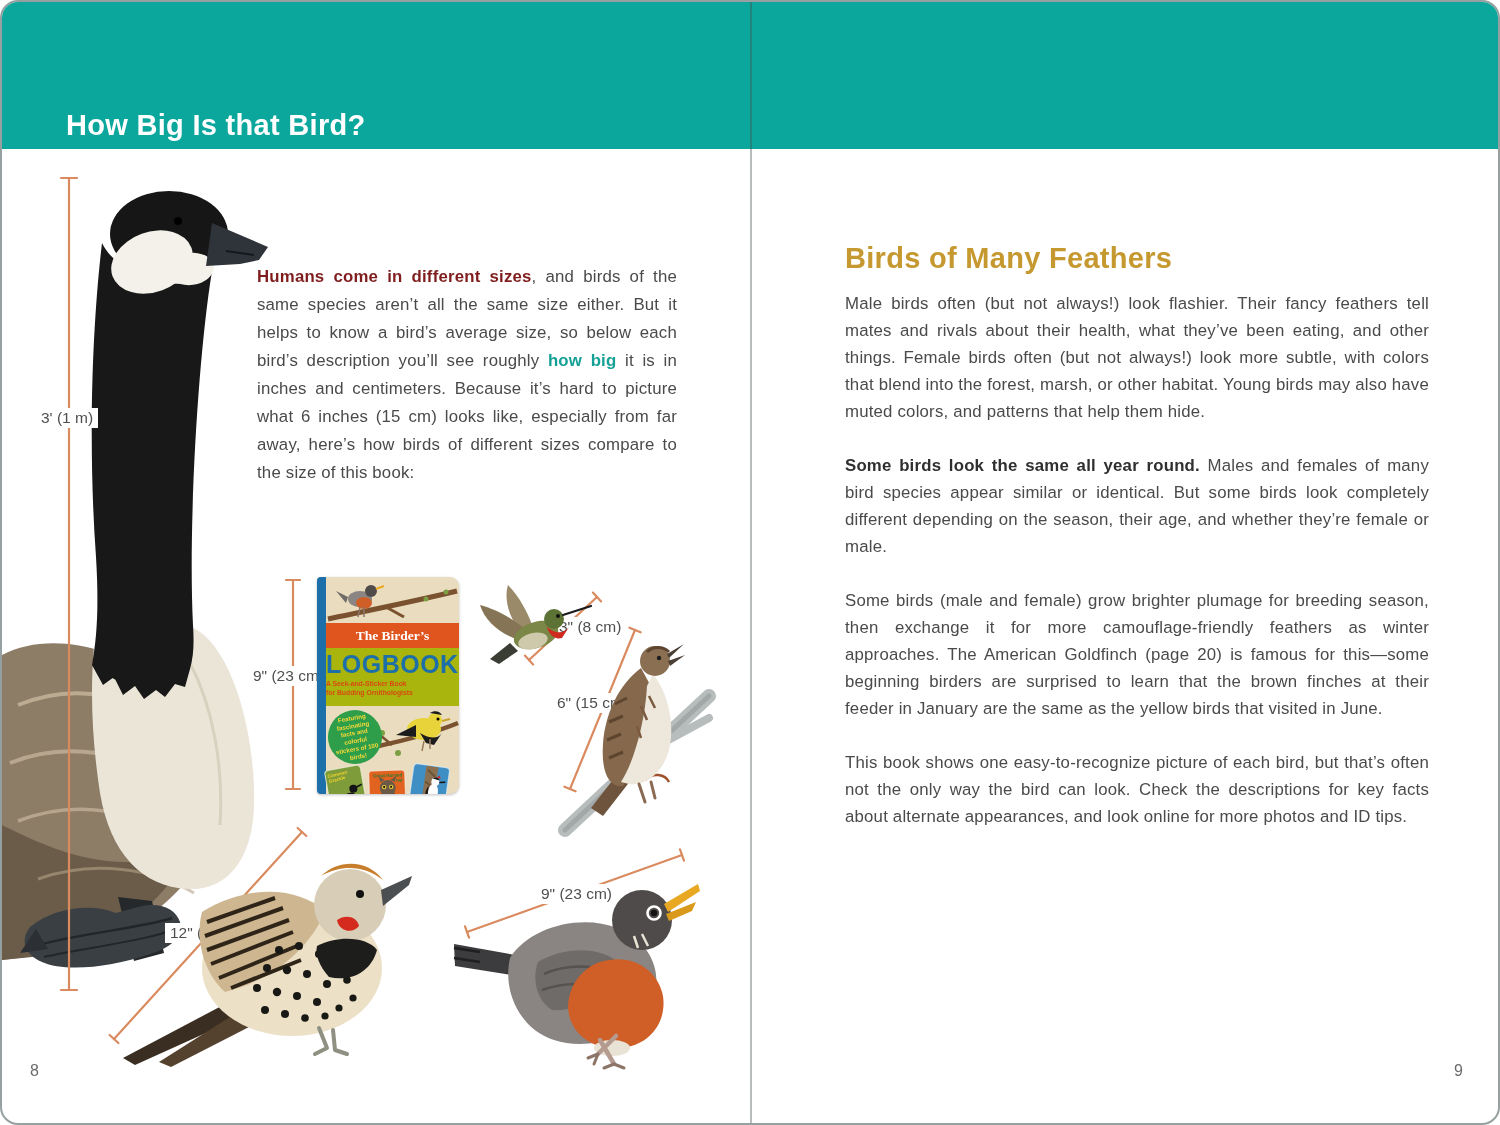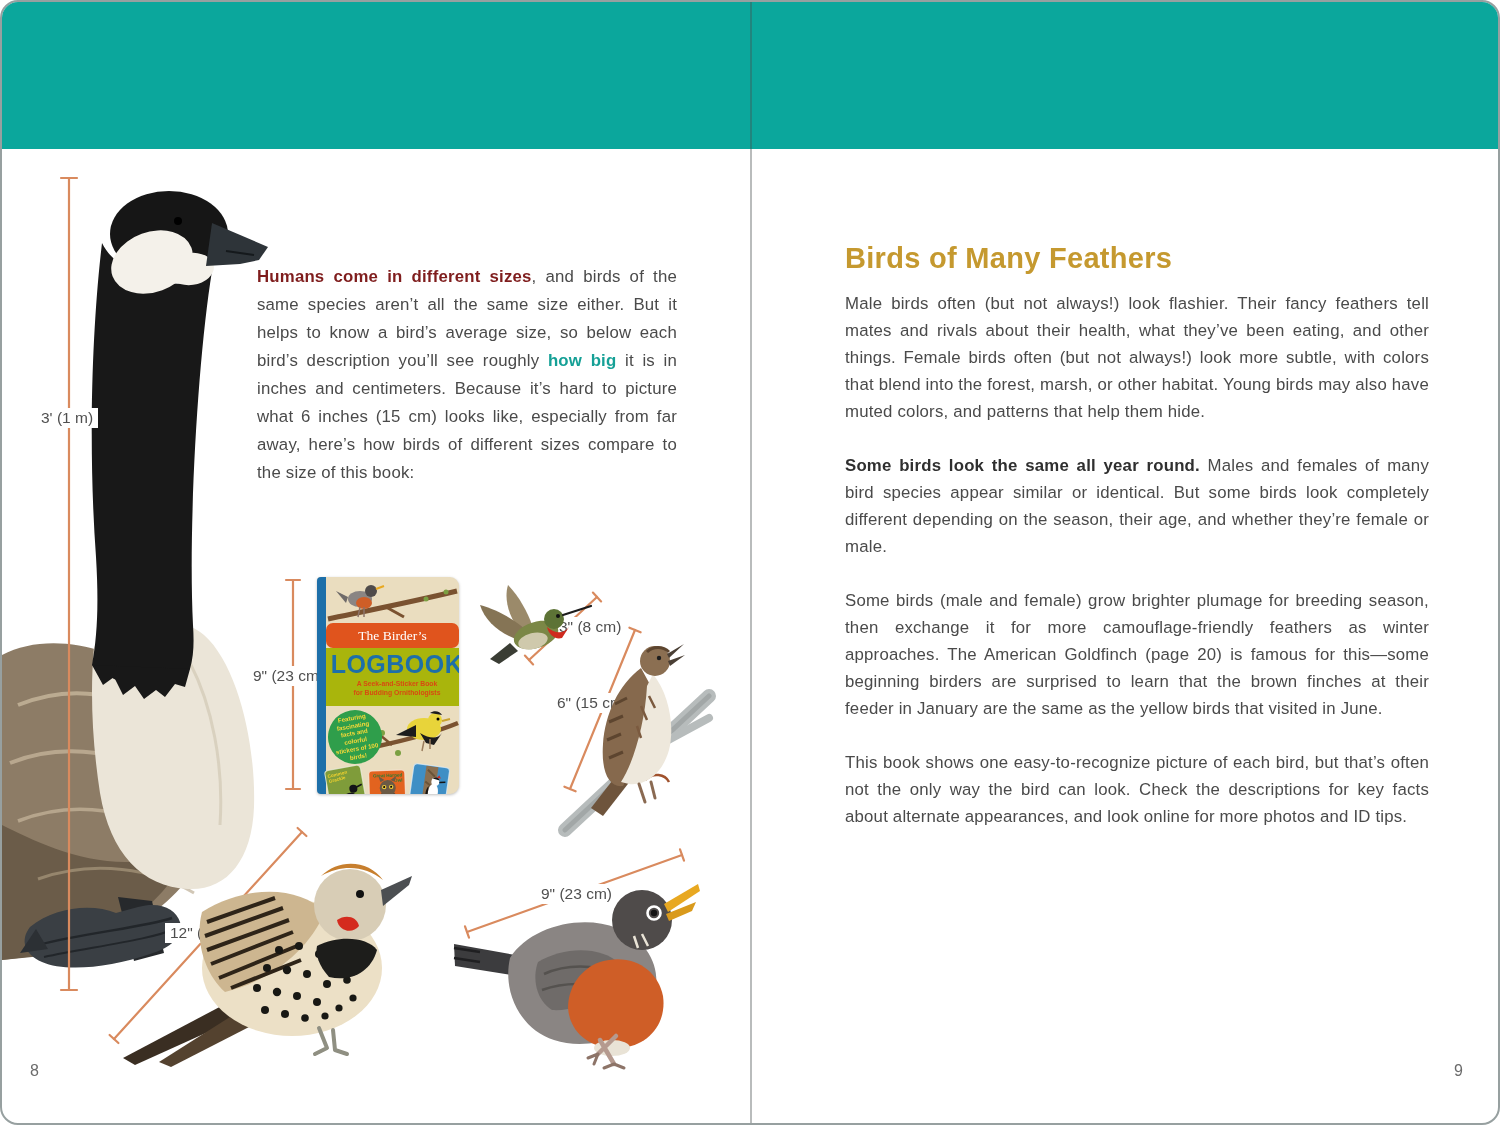--- a/index.html
+++ b/index.html
@@ -40,25 +40,25 @@
   
   .book{
     position:absolute;left:315px;top:575px;width:142px;height:217px;
     background:#ead dbf;background:#eaddbf;border-radius:4px 9px 9px 4px;
     box-shadow:0 1px 3px rgba(0,0,0,.25);overflow:hidden;
   }
   .book-spine{position:absolute;left:0;top:0;width:9px;height:100%;background:#1d6fa9;}
   .band-series{
     position:absolute;left:9px;top:46px;width:133px;height:25px;background:#e0541d;
     display:flex;align-items:center;justify-content:center;
-    color:#fff;font-family:"Liberation Serif",serif;font-weight:normal;font-size:13.5px;border-radius:7px;
+    color:#fff;font-family:"Liberation Serif",serif;font-weight:bold;font-size:13.5px;
   }
   .band-title{
     position:absolute;left:9px;top:71px;width:142px;height:58px;background:#a9b50c;
-    text-align:center;
+    text-align:left;
   }
   .band-title .logbook{display:block;margin-top:2px;color:#1d6fa9;font-size:25px;font-weight:bold;letter-spacing:.5px;}
   .band-title .sub{display:block;color:#d84a12;font-size:6.8px;font-weight:bold;line-height:1.35;}
   .badge{
     position:absolute;left:11px;top:133px;width:54px;height:54px;border-radius:50%;
     background:#2f9e4b;transform:rotate(-10deg);
     display:flex;align-items:center;justify-content:center;text-align:center;
     color:#f7d938;font-size:6.2px;font-weight:bold;line-height:1.25;padding:4px;
   }
   .card{
@@ -72,20 +72,21 @@
   .card.green .tiny-label{left:2px;top:2px;color:#f2d22e;transform:rotate(-4deg);}
   .card.orange .tiny-label{right:2px;top:2px;color:#2d7a33;text-align:right;}
 </style>
 </head>
 <body>
 
 <div class="spread">
 
   <div class="teal-band"></div>
 
+  <div class="page-title">How Big Is that Bird?</div>
 
   <div class="page-divider"></div>
 
   <svg style="left:0;top:183px;" width="272" height="882" viewBox="0 0 272 882">
 
     <path d="M0,470 C42,448 104,458 152,492 C202,526 224,586 211,642 C196,708 128,754 58,768 L0,775 Z" fill="#8d7c66"></path>
     <path d="M0,640 C40,660 120,700 190,660 C160,730 90,766 30,772 L0,775 Z" fill="#6b5c49"></path>
 
     <path d="M16,520 C70,498 126,508 166,540" stroke="#c7b69c" stroke-width="4" fill="none" opacity=".8"></path>
     <path d="M8,578 C62,556 128,566 176,600" stroke="#c7b69c" stroke-width="4" fill="none" opacity=".75"></path>

